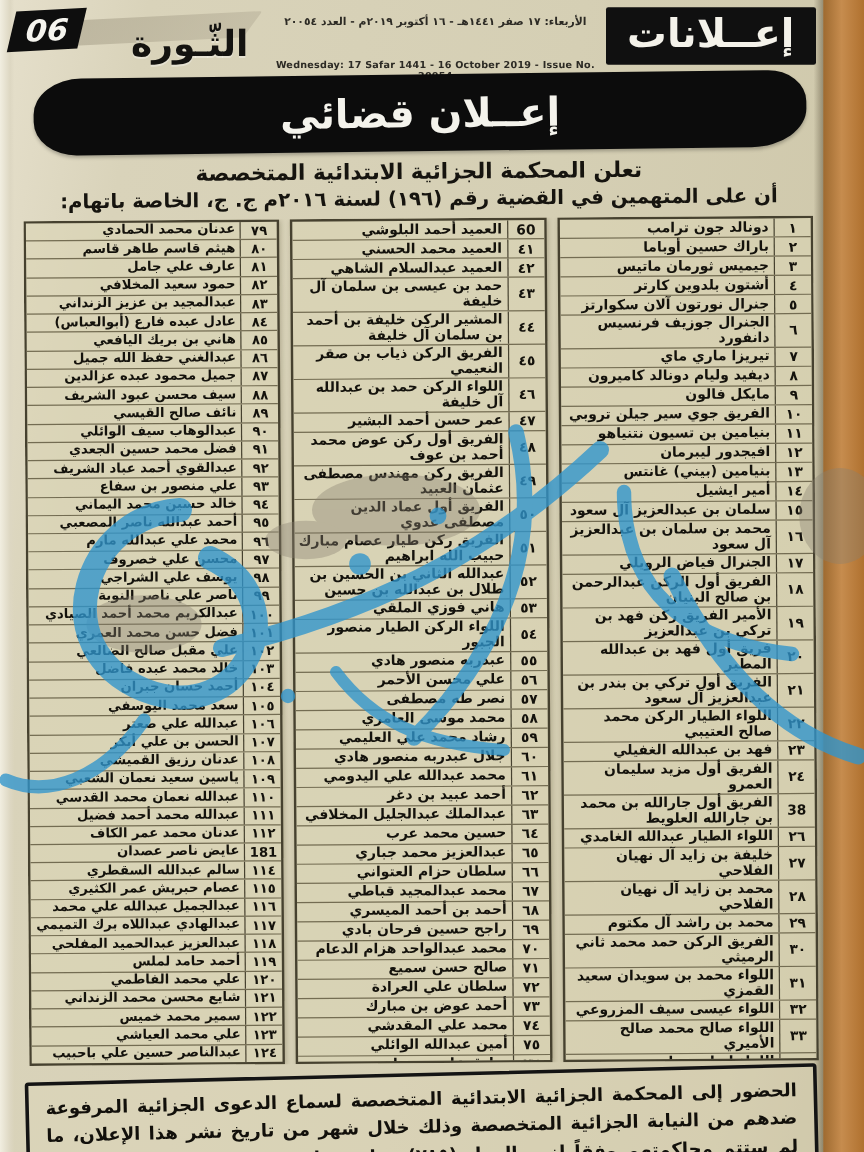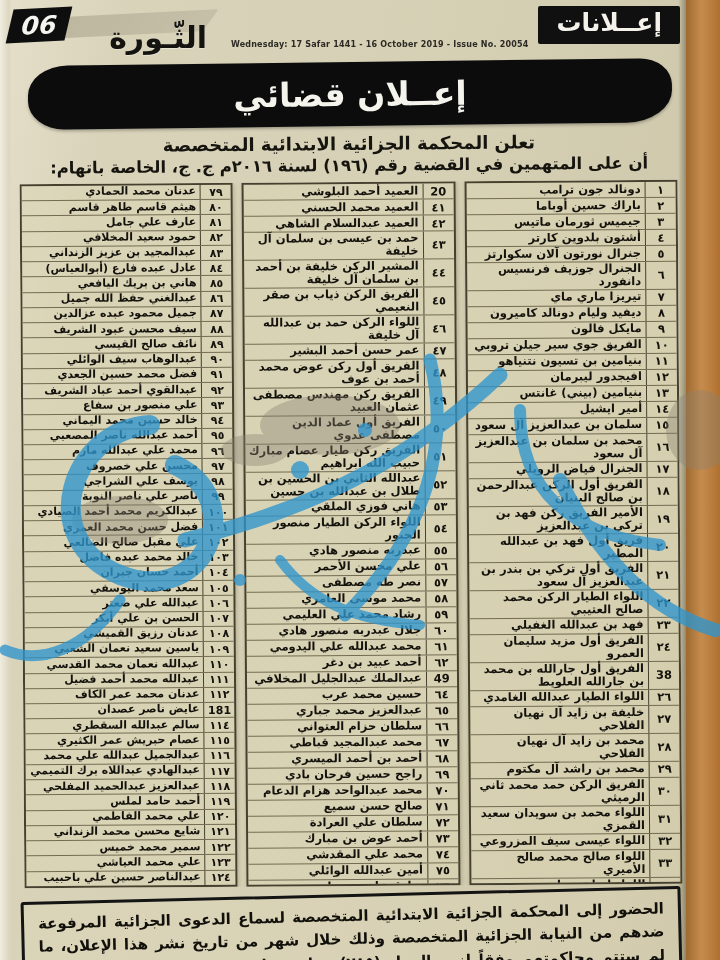--- a/index.html
+++ b/index.html
@@ -22,21 +22,21 @@
   }
   .page-edge-left{
     position:absolute;top:0;left:0;width:12px;height:100%;z-index:0;
     background:linear-gradient(90deg,#f1eee0,#ddd7c2 70%,rgba(0,0,0,0));
   }
   .content{position:absolute;top:0;left:12px;right:34px;z-index:1;}
 
   
   .header{position:relative;height:52px;padding:6px 6px 0 4px;display:flex;align-items:flex-start;}
   .ads-box{
-    background:#101010;color:#f4f2ea;font-weight:bold;font-size:25px;
+    background:#101010;color:#f4f2ea;font-weight:bold;font-size:33px;
     padding:2px 18px 6px 18px;letter-spacing:1px;line-height:1.2;border-radius:2px;
   }
   .dateblock{flex:1;text-align:center;padding-top:8px;color:#2c2a24;}
   .date-ar{font-size:9px;font-weight:bold;}
   .date-en{font-size:8px;font-weight:bold;letter-spacing:.2px;margin-top:26px;}
   .masthead{position:relative;width:205px;height:46px;}
   .mast-stripe{
     position:absolute;top:8px;left:6px;width:185px;height:22px;
     background:linear-gradient(90deg,#a8a18a,#bdb69f);transform:skewX(-38deg) rotate(-3deg);
     opacity:.65;border-radius:2px;
@@ -112,20 +112,21 @@
 
 <div class="photo">
   <div class="wood-right"></div>
   <div class="page-edge-left"></div>
 
   <div class="content">
 
     <div class="header">
       <div class="ads-box">إعــلانات</div>
       <div class="dateblock">
+        <div class="date-ar">الأربعاء: ١٧ صفر ١٤٤١هـ - ١٦ أكتوبر ٢٠١٩م - العدد ٢٠٠٥٤</div>
         <div class="date-en">Wednesday: 17 Safar 1441 - 16 October 2019 - Issue No. 20054</div>
       </div>
       <div class="masthead">
         <div class="mast-stripe"></div>
         <div class="mast-title">الثّـورة</div>
         <div class="pagenum-box">
           <span>06</span>
         </div>
       </div>
     </div>
@@ -273,21 +274,21 @@
             <div class="cell-no">٣٣</div>
             <div class="cell-name">اللواء صالح محمد صالح الأميري</div>
           </div>
           <div class="row">
             <div class="cell-no">٣٤</div>
             <div class="cell-name">اللواء ابراهيم ناصر محمد العلوي</div>
           </div>
         </div>
       <div class="col col-b">
           <div class="row">
-            <div class="cell-no">20</div>
+            <div class="cell-no">60</div>
             <div class="cell-name">العميد أحمد البلوشي</div>
           </div>
           <div class="row">
             <div class="cell-no">٤١</div>
             <div class="cell-name">العميد محمد الحسني</div>
           </div>
           <div class="row">
             <div class="cell-no">٤٢</div>
             <div class="cell-name">العميد عبدالسلام الشاهي</div>
           </div>
@@ -365,21 +366,21 @@
           </div>
           <div class="row">
             <div class="cell-no">٦١</div>
             <div class="cell-name">محمد عبدالله علي اليدومي</div>
           </div>
           <div class="row">
             <div class="cell-no">٦٢</div>
             <div class="cell-name">أحمد عبيد بن دغر</div>
           </div>
           <div class="row">
-            <div class="cell-no">49</div>
+            <div class="cell-no">٦٣</div>
             <div class="cell-name">عبدالملك عبدالجليل المخلافي</div>
           </div>
           <div class="row">
             <div class="cell-no">٦٤</div>
             <div class="cell-name">حسين محمد عرب</div>
           </div>
           <div class="row">
             <div class="cell-no">٦٥</div>
             <div class="cell-name">عبدالعزيز محمد جباري</div>
           </div>

